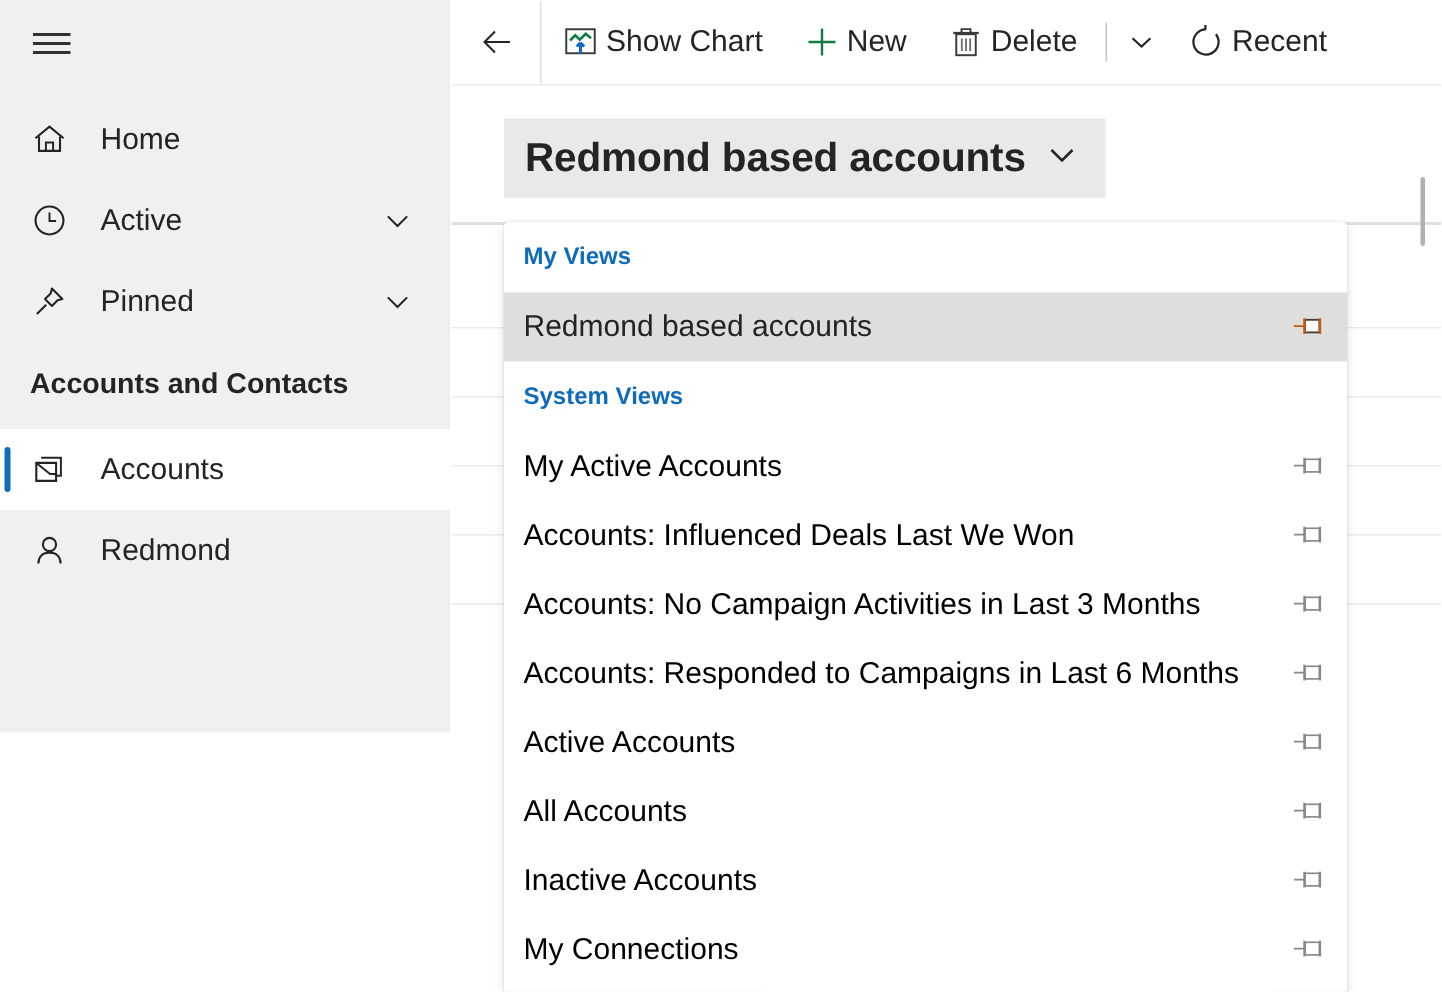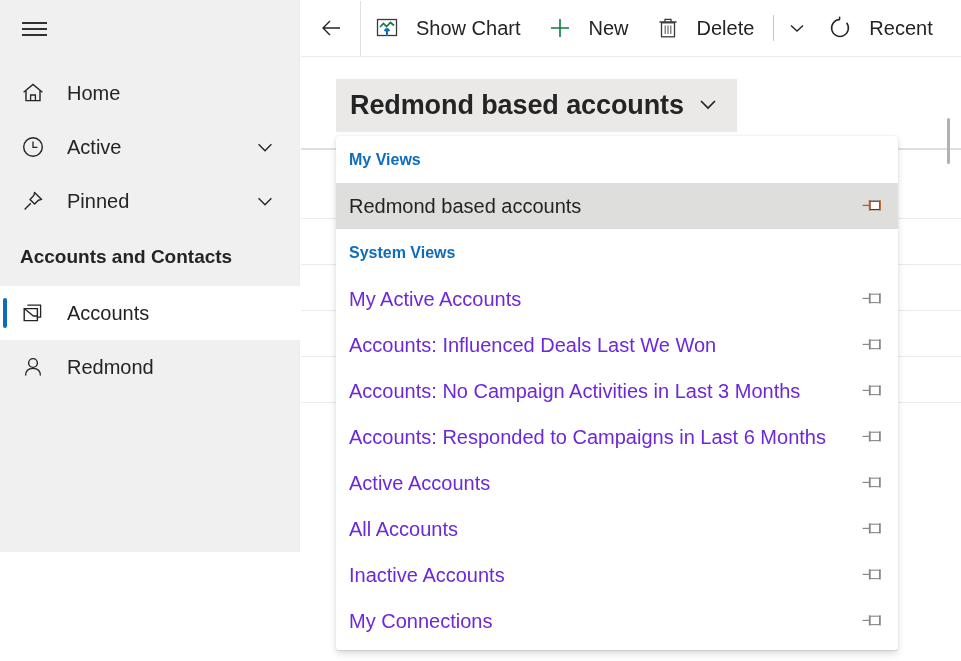--- a/index.html
+++ b/index.html
@@ -20,21 +20,21 @@
     width: 961px;
     height: 661px;
     overflow: hidden;
   }
 
   
   .sidebar {
     position: absolute;
     left: 0; top: 0;
     width: 300px;
-    height: 552px;
+    height: 488px;
     background: #f0f0f0;
     box-sizing: border-box;
     border-right: 1px solid #edebe9;
   }
   .hamburger-btn {
     position: absolute;
     left: 12px; top: 8px;
     width: 44px; height: 42px;
     display: flex;
     align-items: center;
@@ -133,21 +133,21 @@
     align-items: center;
     justify-content: center;
     cursor: pointer;
     border-right: 1px solid #e1dfdd;
     box-sizing: border-box;
   }
   .tb-btn {
     height: 55px;
     display: flex;
     align-items: center;
-    gap: 16px;
+    gap: 4px;
     padding: 0 13px;
     cursor: pointer;
     white-space: nowrap;
   }
   .tb-btn .tb-label {
     font-size: 20px;
     color: #242424;
     line-height: 1;
   }
   .tb-ico {
@@ -214,21 +214,21 @@
     font-size: 27px;
     font-weight: bold;
     color: #242424;
     line-height: 1;
     letter-spacing: -0.1px;
   }
 
   
   .flyout {
     position: absolute;
-    left: 336px; top: 136px;
+    left: 336px; top: 148px;
     width: 562px;
     background: #ffffff;
     border-radius: 3px;
     box-shadow: 0 3.2px 7.2px rgba(0,0,0,0.13), 0 0.6px 1.8px rgba(0,0,0,0.11);
     z-index: 40;
     padding-bottom: 6px;
     box-sizing: border-box;
   }
   .fly-section {
     height: 47px;
@@ -244,21 +244,21 @@
     position: relative;
     height: 46px;
     display: flex;
     align-items: center;
     padding-left: 13px;
     padding-right: 46px;
     cursor: pointer;
   }
   .fly-item .fly-label {
     font-size: 20px;
-    color: #6d28d9;
+    color: #000000;
     line-height: 1;
     white-space: nowrap;
   }
   .fly-item.active {
     background: #dededc;
   }
   .fly-item.active .fly-label {
     color: #242424;
   }
   .fly-pin {

